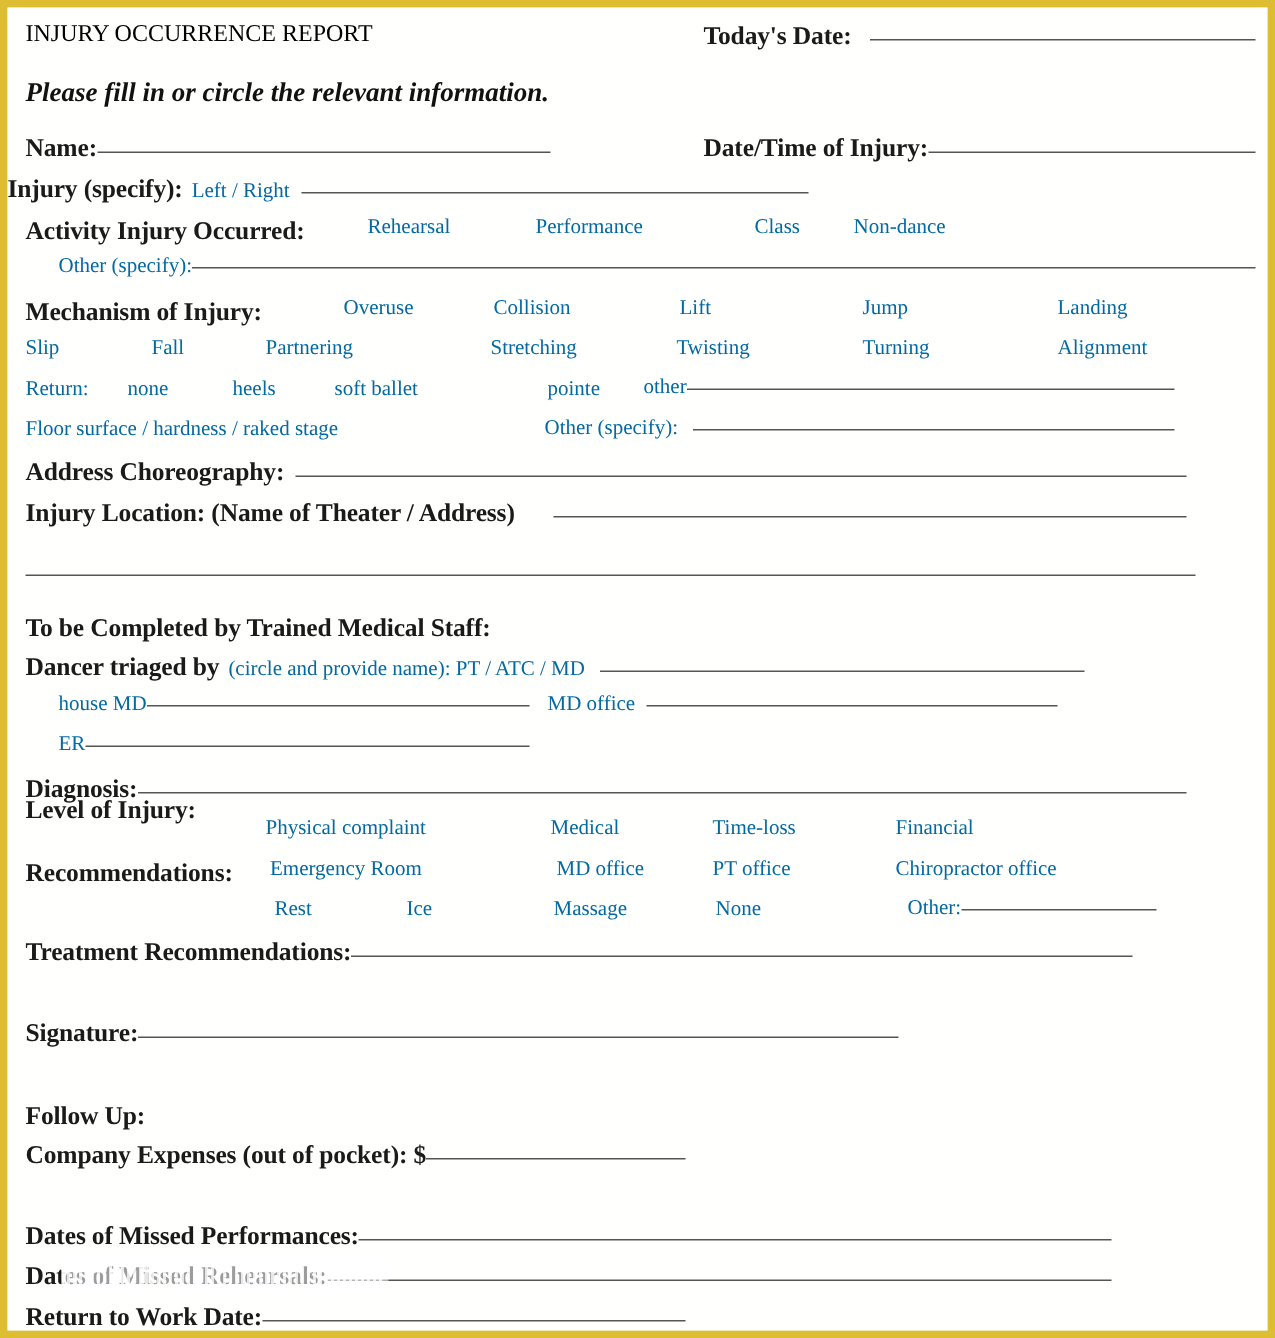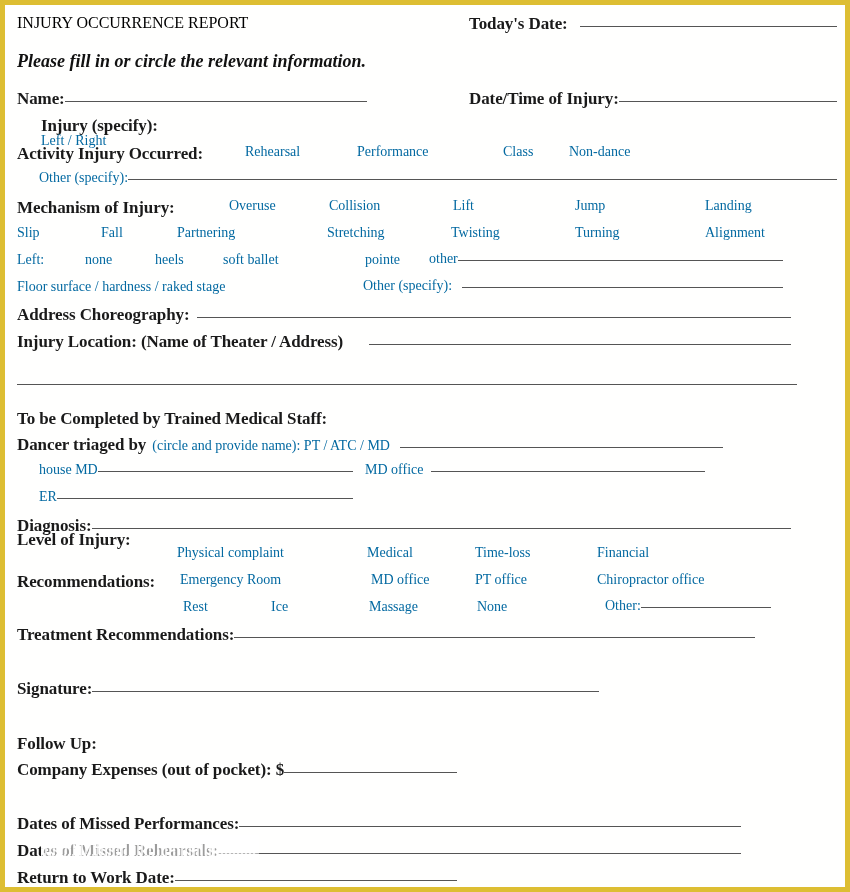--- a/index.html
+++ b/index.html
@@ -111,21 +111,21 @@
     <div class="abs row" style="left:12px; top:85px; width:350px;">
       <span class="lbl-b">Name:</span>
       <span class="line grow"></span>
     </div>
 
     <div class="abs row" style="left:464px; top:85px; width:368px;">
       <span class="lbl-b">Date/Time of Injury:</span>
       <span class="line grow"></span>
     </div>
 
-    <div class="abs row" style="left:28px; top:112px; width:534px;flex-direction:column;">
+    <div class="abs row" style="left:0; top:112px; width:534px;">
       <span class="lbl-b">Injury (specify):</span>
       <span class="lbl-n" style="margin-left:6px;">Left / Right</span>
       <span class="line grow" style="margin-left:8px;"></span>
     </div>
 
     <div class="abs" style="left:12px; top:139px;">
       <span class="lbl-b">Activity Injury Occurred:</span>
     </div>
     <div class="abs lbl-n" style="left:240px; top:139px;">Rehearsal</div>
     <div class="abs lbl-n" style="left:352px; top:139px;">Performance</div>
@@ -145,21 +145,21 @@
     <div class="abs lbl-n" style="left:700px; top:193px;">Landing</div>
 
     <div class="abs lbl-n" style="left:12px; top:220px;">Slip</div>
     <div class="abs lbl-n" style="left:96px; top:220px;">Fall</div>
     <div class="abs lbl-n" style="left:172px; top:220px;">Partnering</div>
     <div class="abs lbl-n" style="left:322px; top:220px;">Stretching</div>
     <div class="abs lbl-n" style="left:446px; top:220px;">Twisting</div>
     <div class="abs lbl-n" style="left:570px; top:220px;">Turning</div>
     <div class="abs lbl-n" style="left:700px; top:220px;">Alignment</div>
 
-    <div class="abs lbl-n" style="left:12px; top:247px;">Left:</div>
+    <div class="abs lbl-n" style="left:12px; top:247px;">Return:</div>
     <div class="abs lbl-n" style="left:80px; top:247px;">none</div>
     <div class="abs lbl-n" style="left:150px; top:247px;">heels</div>
     <div class="abs lbl-n" style="left:218px; top:247px;">soft ballet</div>
     <div class="abs lbl-n" style="left:360px; top:247px;">pointe</div>
     <div class="abs row" style="left:424px; top:247px; width:354px;">
       <span class="lbl-n">other</span>
       <span class="line grow"></span>
     </div>
 
     <div class="abs lbl-n" style="left:12px; top:274px;">Floor surface / hardness / raked stage</div>

